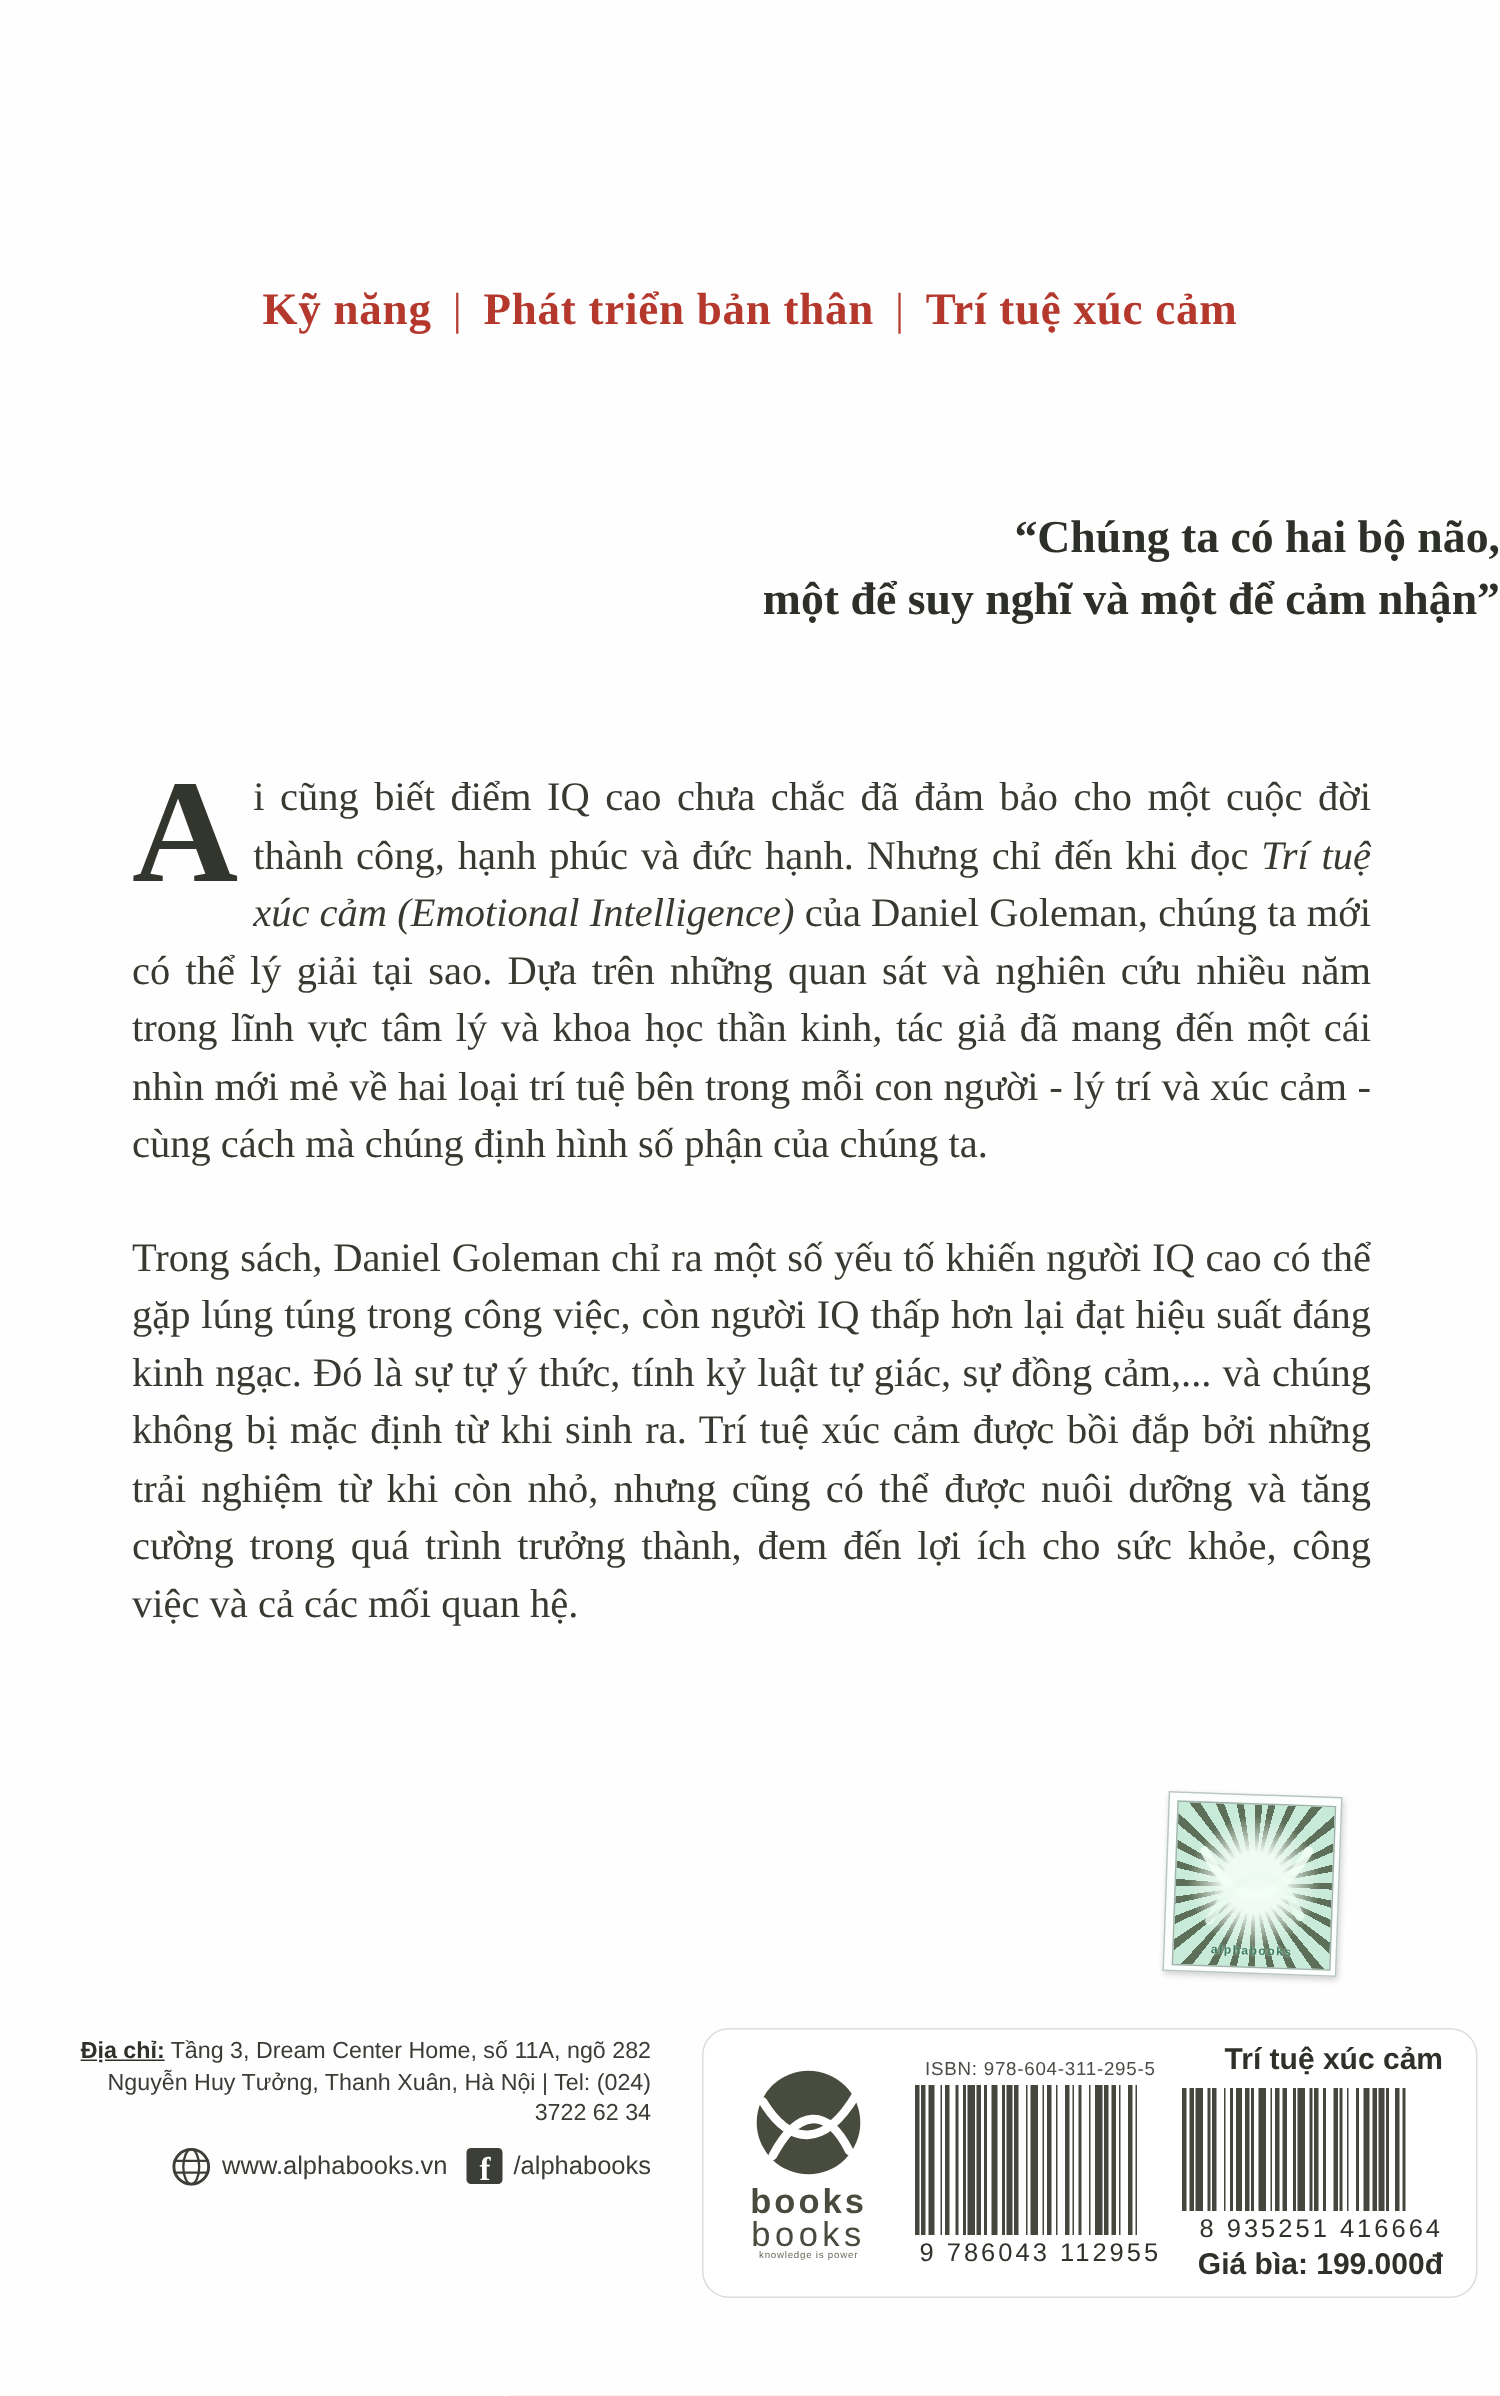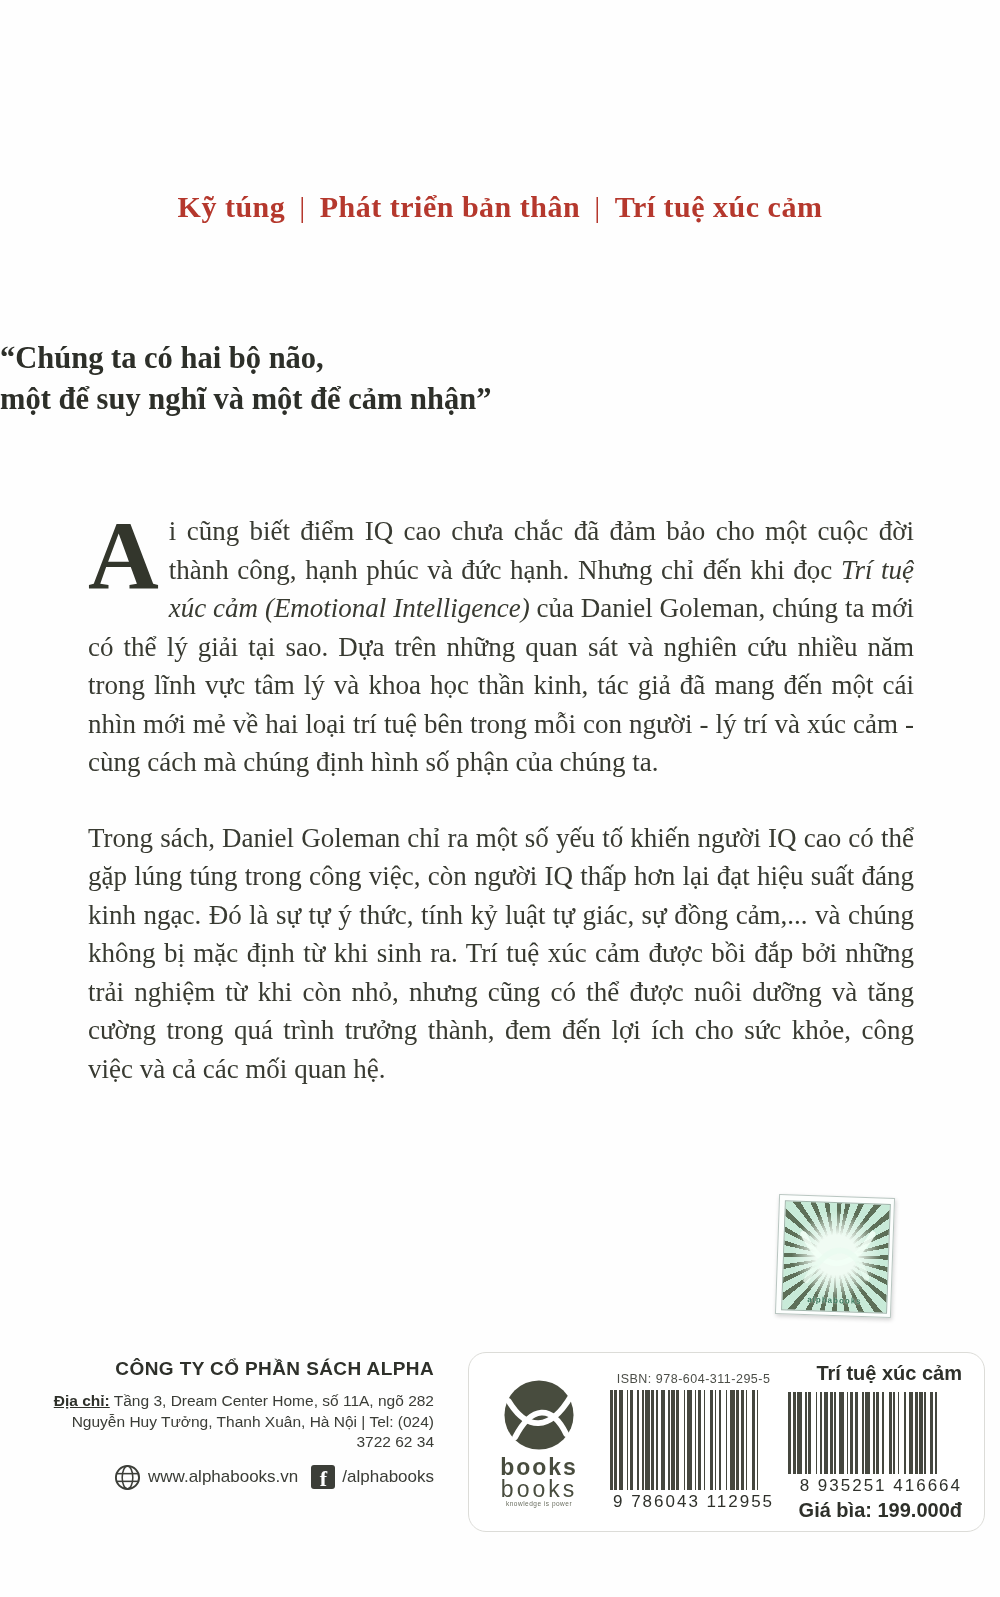--- a/index.html
+++ b/index.html
@@ -12,21 +12,21 @@
   
   .categories{
     position:absolute; top:190px; left:0; width:100%;
     text-align:center; font-weight:bold; font-size:30px;
     color:#b5382d; letter-spacing:0.5px;
   }
   .categories .sep{ margin:0 14px; font-weight:normal; color:#b5382d;}
   
   .quote{
     position:absolute; top:338px; left:0; width:100%;
-    text-align:left; font-weight:bold; font-size:30.5px; line-height:41px;
+    text-align:right; font-weight:bold; font-size:30.5px; line-height:41px;
     color:#2d2f29;
   }
   .quote .attribution{
     font-weight:normal; font-style:italic; font-size:29px;
     color:#c1453a; margin-top:3px;
   }
   
   .body-text{
     position:absolute; left:88px; right:86px; top:512px;
     font-size:27px; line-height:38.5px; text-align:justify;
@@ -105,21 +105,21 @@
   .right-col{ flex:1; text-align:right; padding-right:8px; }
   .book-title{ font-size:20px; font-weight:bold; color:#2e302a; margin-bottom:7px; }
   .price{ font-size:20px; font-weight:bold; color:#2e302a; margin-top:3px; }
 </style>
 </head>
 <body>
 
 <div class="cover">
 
   <div class="categories">
-    <span>Kỹ túng</span><span class="sep">|</span><span>Phát triển bản thân</span><span class="sep">|</span><span>Trí tuệ xúc cảm</span>
+    <span>Kỹ năng</span><span class="sep">|</span><span>Phát triển bản thân</span><span class="sep">|</span><span>Trí tuệ xúc cảm</span>
   </div>
 
   <div class="quote">
     <div>“Chúng ta có hai bộ não,</div>
     <div>một để suy nghĩ và một để cảm nhận”</div>
   </div>
 
   <div class="body-text">
     <p><span class="dropcap">A</span><span>i cũng biết điểm IQ cao chưa chắc đã đảm bảo cho một cuộc đời thành công, hạnh phúc và đức hạnh. Nhưng chỉ đến khi đọc </span><span class="italic">Trí tuệ xúc cảm (Emotional Intelligence)</span><span> của Daniel Goleman, chúng ta mới có thể lý giải tại sao. Dựa trên những quan sát và nghiên cứu nhiều năm trong lĩnh vực tâm lý và khoa học thần kinh, tác giả đã mang đến một cái nhìn mới mẻ về hai loại trí tuệ bên trong mỗi con người - lý trí và xúc cảm - cùng cách mà chúng định hình số phận của chúng ta.</span></p>
     <p>Trong sách, Daniel Goleman chỉ ra một số yếu tố khiến người IQ cao có thể gặp lúng túng trong công việc, còn người IQ thấp hơn lại đạt hiệu suất đáng kinh ngạc. Đó là sự tự ý thức, tính kỷ luật tự giác, sự đồng cảm,... và chúng không bị mặc định từ khi sinh ra. Trí tuệ xúc cảm được bồi đắp bởi những trải nghiệm từ khi còn nhỏ, nhưng cũng có thể được nuôi dưỡng và tăng cường trong quá trình trưởng thành, đem đến lợi ích cho sức khỏe, công việc và cả các mối quan hệ.</p>
@@ -129,21 +129,20 @@
     <div class="holo-inner">
       <svg class="holo-x" viewBox="0 0 90 90" width="100%" height="100%">
         <path d="M16 26 C 34 58, 56 60, 76 24" fill="none" stroke="#f2fff6" stroke-width="5" stroke-linecap="round" opacity="0.85"></path>
         <path d="M20 66 C 38 32, 58 30, 72 62" fill="none" stroke="#eafbf0" stroke-width="5" stroke-linecap="round" opacity="0.8"></path>
       </svg>
       <div class="holo-label">alphabooks</div>
     </div>
   </div>
 
   <div class="publisher">
-    <div class="name">CÔNG TY CỔ PHẦN SÁCH ALPHA</div>
     <div class="line"><b>Địa chỉ:</b><span> Tầng 3, Dream Center Home, số 11A, ngõ 282</span></div>
     <div class="line">Nguyễn Huy Tưởng, Thanh Xuân, Hà Nội | Tel: (024) 3722 62 34</div>
     <div class="links">
       <svg class="globe" viewBox="0 0 28 28">
         <circle cx="14" cy="14" r="12" fill="none" stroke="#3c3e38" stroke-width="2"></circle>
         <ellipse cx="14" cy="14" rx="5.5" ry="12" fill="none" stroke="#3c3e38" stroke-width="1.6"></ellipse>
         <line x1="2" y1="10" x2="26" y2="10" stroke="#3c3e38" stroke-width="1.6"></line>
         <line x1="2" y1="18" x2="26" y2="18" stroke="#3c3e38" stroke-width="1.6"></line>
       </svg>
       <span>www.alphabooks.vn</span>

